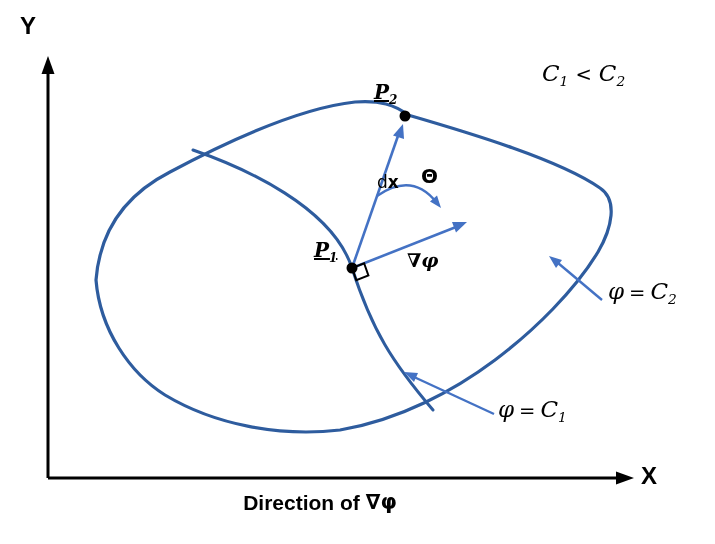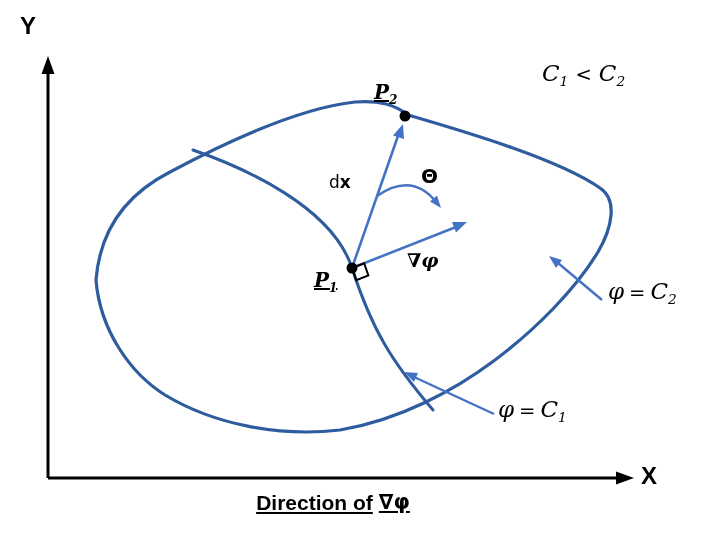--- a/index.html
+++ b/index.html
@@ -14,21 +14,21 @@
   .caption .grad{font-family:"DejaVu Sans",sans-serif;}
   .math{font-family:"DejaVu Serif","Liberation Serif",serif;font-style:italic;}
   .sub{font-size:0.6em;position:relative;top:0.38em;}
   .point-label{font-weight:bold;font-size:20px;text-decoration:underline;}
   .contour-label{font-size:23px;display:inline-flex;align-items:baseline;gap:5px;}
   .contour-label .op{font-style:normal;font-family:"DejaVu Sans",sans-serif;font-size:0.85em;}
   .ineq-label{font-size:23px;display:inline-flex;align-items:baseline;gap:7px;}
   .ineq-label .op{font-style:normal;font-family:"DejaVu Sans",sans-serif;font-size:0.85em;}
   .theta-label{font-weight:bold;font-size:20px;font-family:"DejaVu Sans",sans-serif;}
   .grad-label{font-weight:bold;font-size:19px;font-family:"DejaVu Serif","Liberation Serif",serif;font-style:italic;}
-  .dx-label{font-size:17px;font-family:"DejaVu Sans",sans-serif;}
+  .dx-label{font-size:17px;font-family:"DejaVu Sans",sans-serif;margin-left:48px;}
   .dx-label .vec{font-weight:bold;}
 </style>
 </head>
 <body>
 
 <div class="stage">
 
   <svg width="715" height="544" viewBox="0 0 715 544">
 
     <g>
@@ -82,35 +82,35 @@
       <polygon points="404,372 418,373 414,382" fill="#4472C4"></polygon>
     </g>
 
     <circle cx="352" cy="268" r="5.5" fill="#000000"></circle>
     <circle cx="405" cy="116" r="5.5" fill="#000000"></circle>
   </svg>
 
   <div class="label axis-label" style="left:20px;top:14px;">Y</div>
   <div class="label axis-label" style="left:641px;top:464px;">X</div>
 
-  <div class="label caption" style="left:333px;top:492px;text-decoration:underline;">
+  <div class="label caption" style="left:320px;top:492px;">
     <span>Direction of</span>
     <span class="grad">∇φ</span>
   </div>
 
   <div class="label math ineq-label" style="left:542px;top:62px;">
     <span><span>C</span><span class="sub">1</span></span>
     <span class="op">&lt;</span>
     <span><span>C</span><span class="sub">2</span></span>
   </div>
 
   <div class="label math point-label" style="left:374px;top:82px;">
     <span>P</span><span class="sub">2</span>
   </div>
-  <div class="label math point-label" style="left:314px;top:270px;text-align:right;">
+  <div class="label math point-label" style="left:314px;top:240px;text-align:right;">
     <span>P</span><span class="sub">1</span>
   </div>
 
   <div class="label dx-label" style="left:329px;top:174px;">
     <span>d</span><span class="vec">x</span>
   </div>
   <div class="label theta-label" style="left:421px;top:166px;">Θ</div>
   <div class="label grad-label" style="left:407px;top:251px;">∇φ</div>
 
   <div class="label math contour-label" style="left:608px;top:280px;">

